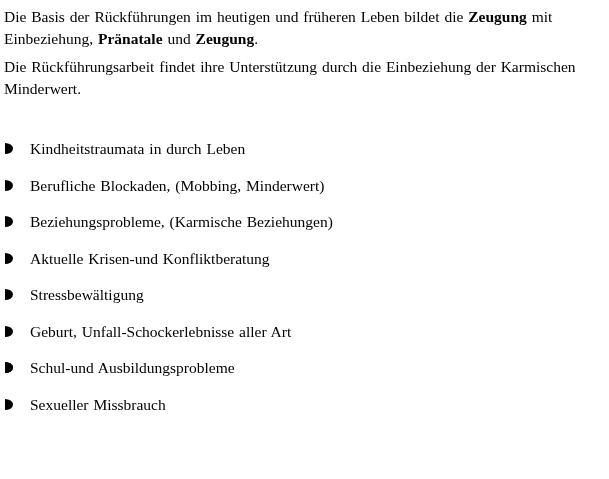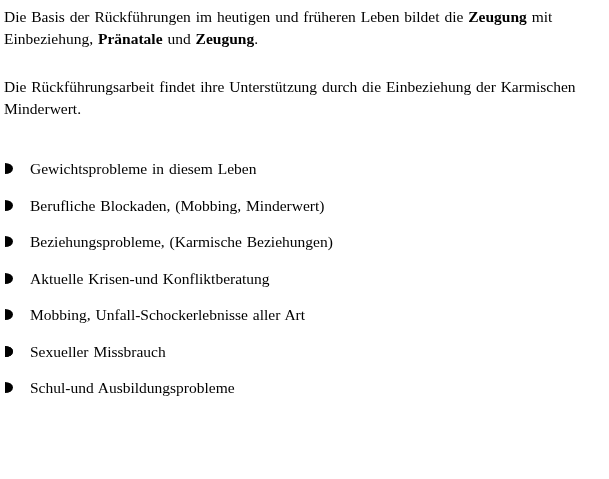--- a/index.html
+++ b/index.html
@@ -20,21 +20,21 @@
     height: 479px;
     padding: 6px 10px 0 4px;
     font-size: 15.5px;
     line-height: 22px;
     word-spacing: 1px;
   }
   .para {
     margin: 0;
   }
   .para + .para {
-    margin-top: 26px;
+    margin-top: 6px;
   }
   .line {
     display: block;
     white-space: nowrap;
   }
   strong {
     font-weight: bold;
   }
   .topics {
     list-style: none;
@@ -69,44 +69,48 @@
   </p>
 
   <p class="para">
     <span class="line">Die Rückführungsarbeit findet ihre Unterstützung durch die Einbeziehung der Karmischen</span>
     <span class="line">Minderwert.</span>
   </p>
 
   <ul class="topics">
     <li class="topic">
       <span class="bullet"></span>
-      <span>Gewichtsprobleme in diesem Leben</span>
+      <span>Kindheitstraumata in durch Leben</span>
     </li>
     <li class="topic">
       <span class="bullet"></span>
       <span>Berufliche Blockaden, (Mobbing, Minderwert)</span>
     </li>
     <li class="topic">
       <span class="bullet"></span>
       <span>Beziehungsprobleme, (Karmische Beziehungen)</span>
     </li>
     <li class="topic">
       <span class="bullet"></span>
       <span>Aktuelle Krisen-und Konfliktberatung</span>
     </li>
     <li class="topic">
       <span class="bullet"></span>
-      <span>Mobbing, Unfall-Schockerlebnisse aller Art</span>
+      <span>Stressbewältigung</span>
+    </li>
+    <li class="topic">
+      <span class="bullet"></span>
+      <span>Geburt, Unfall-Schockerlebnisse aller Art</span>
     </li>
     <li class="topic">
       <span class="bullet"></span>
     </li>
     <li class="topic">
       <span class="bullet"></span>
-      <span>Sexueller Missbrauch</span>
+      <span>Schul-und Ausbildungsprobleme</span>
     </li>
     <li class="topic">
       <span class="bullet"></span>
-      <span>Schul-und Ausbildungsprobleme</span>
+      <span>Sexueller Missbrauch</span>
     </li>
   </ul>
 
 </div>
 
 </body></html>

